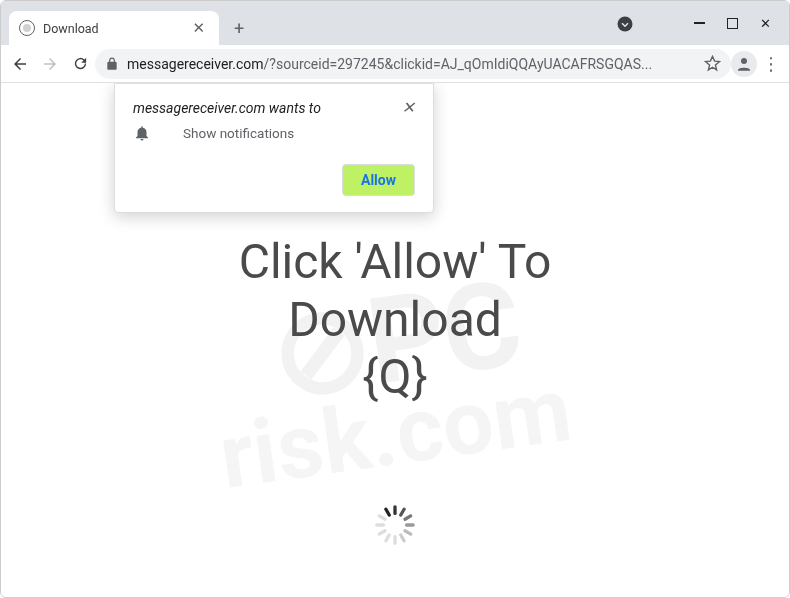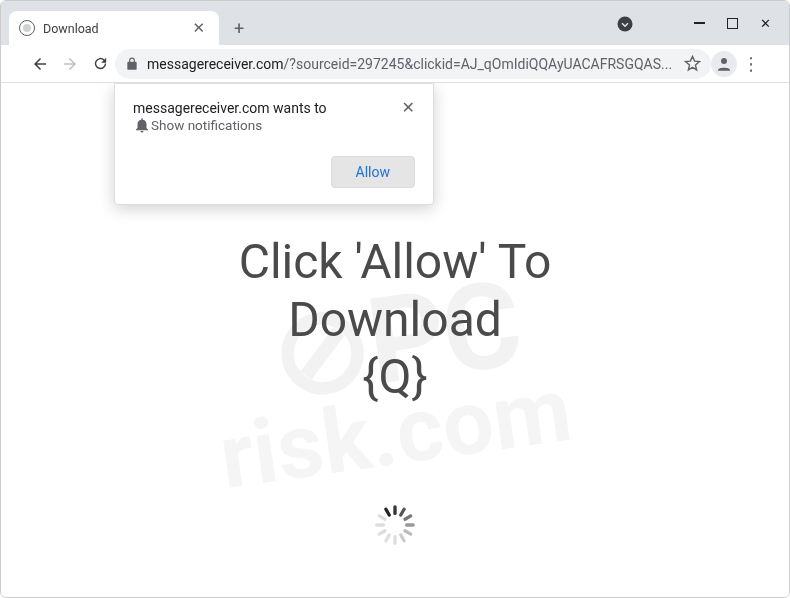--- a/index.html
+++ b/index.html
@@ -15,21 +15,21 @@
   .newtab { width: 28px; height: 28px; margin-left: 6px; margin-bottom: 3px; display:flex; align-items:center; justify-content:center; color:#5f6368; font-size:18px; border-radius:50%; cursor:pointer;}
   .win-controls { position: absolute; right: 0; top: 0; height: 100%; display:flex; align-items:center; gap: 22px; padding: 0 18px;}
   .win-controls span { color:#222; font-size:13px; }
   .win-min{ width:11px; height:1.5px; background:#222; display:inline-block;}
   .win-max{ width:11px; height:11px; border:1.5px solid #222; display:inline-block;}
   .win-close{ font-size:16px; }
   .chev-down { position:absolute; right: 155px; top: 14px; }
   .chev-down svg{ width:18px; height:18px;}
   
   
-  .toolbar { height: 38px; background:#fff; border-bottom:1px solid #e0e0e0; display:flex; align-items:center; padding: 0 24px; }
+  .toolbar { height: 38px; background:#fff; border-bottom:1px solid #e0e0e0; display:flex; align-items:center; padding: 0 4px; }
   .nav-btn { width:30px; height:30px; display:flex; align-items:center; justify-content:center; color:#5f6368; border-radius:50%; }
   .nav-btn.on { color:#3c4043; cursor:pointer;}
   .nav-btn.off { color:#bdc1c6; }
   .omnibox { flex:1; height:30px; background:#f1f3f4; border-radius:15px; display:flex; align-items:center; padding:0 10px; gap:8px; font-size:14px; color:#5f6368; position:relative;}
   .omnibox .lock{ color:#5f6368;}
   .omnibox .url{ color:#202124; flex:1; white-space:nowrap; overflow:hidden;}
   .omnibox .url .rest{ color:#5f6368;}
   .omnibox .star{ color:#5f6368;}
   .avatar{ width:26px; height:26px; border-radius:50%; background:#e8eaed; display:flex; align-items:center; justify-content:center; color:#5f6368;}
   .menu-dots{ width:28px; display:flex; align-items:center; justify-content:center; color:#5f6368; font-size:18px; cursor:pointer;}
@@ -38,26 +38,26 @@
   .viewport{ position:relative; width:100%; height: calc(100% - 82px); background:#fff; overflow:hidden;}
   .watermark{ position:absolute; inset:0; display:flex; align-items:center; justify-content:center; pointer-events:none;}
   .watermark .wm-text{ font-size:120px; font-weight:700; color:rgba(0,0,0,0.05); transform: rotate(-8deg); letter-spacing:-3px; white-space:nowrap;}
   .watermark .wm-line2{ position:absolute; top:58%; font-size:90px; font-weight:700; color:rgba(0,0,0,0.04); transform:rotate(-8deg);}
   .big-text{ position:absolute; top:150px; left:0; right:0; text-align:center; font-family: Georgia, 'Times New Roman', serif; font-weight:normal; color:#4a4a4a; font-size:48px; line-height:1.2;}
   .spinner{ position:absolute; top:420px; left:50%; transform:translateX(-50%);}
   .spinner svg{ width:44px; height:44px;}
   
   
   .perm-dialog{ position:absolute; top:0; left:113px; width:320px; background:#fff; border:1px solid #ddd; border-radius:0 0 4px 4px; box-shadow: 0 4px 16px rgba(0,0,0,.18); padding:16px 18px; z-index:10;}
-  .perm-header{ display:flex; justify-content:space-between; align-items:flex-start;}
+  .perm-header{ display:flex; justify-content:space-between; align-items:flex-start;font-style:italic;}
   .perm-title{ font-size:14px; color:#202124;}
   .perm-close{ font-size:16px; color:#5f6368; cursor:pointer; line-height:1;}
-  .perm-row{ display:flex; align-items:center; gap:0; margin-top:0; color:#5f6368; font-size:13.5px;}
+  .perm-row{ display:flex; align-items:center; gap:32px; margin-top:8px; color:#5f6368; font-size:13.5px;}
   .perm-actions{ display:flex; justify-content:flex-end; gap:10px; margin-top:22px;}
-  .perm-actions button{ background:#e5e5e5; border:1px solid #dadce0; color:#1a73e8; font-size:14px; padding:7px 24px; border-radius:4px; cursor:pointer; font-weight:400;}
+  .perm-actions button{ background:#bef264; border:1px solid #dadce0; color:#1a73e8; font-size:14px; padding:7px 18px; border-radius:4px; cursor:pointer; font-weight:700;}
   
   svg{ display:block;}
 </style>
 </head>
 <body>
 
 <div class="titlebar">
   <div class="tab">
     <span class="favicon"></span>
     <span class="title">Download</span>

